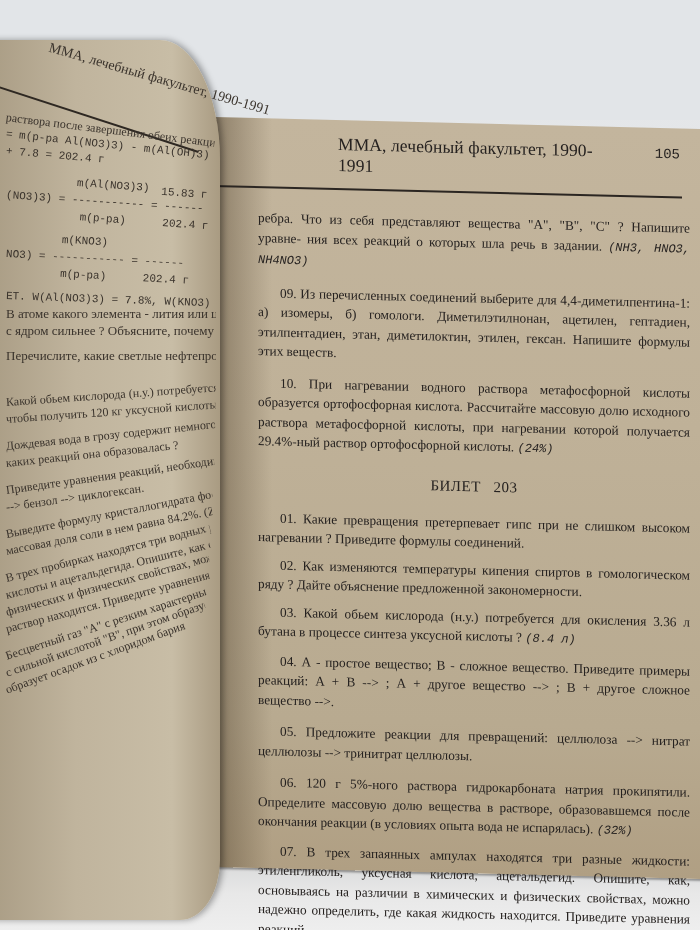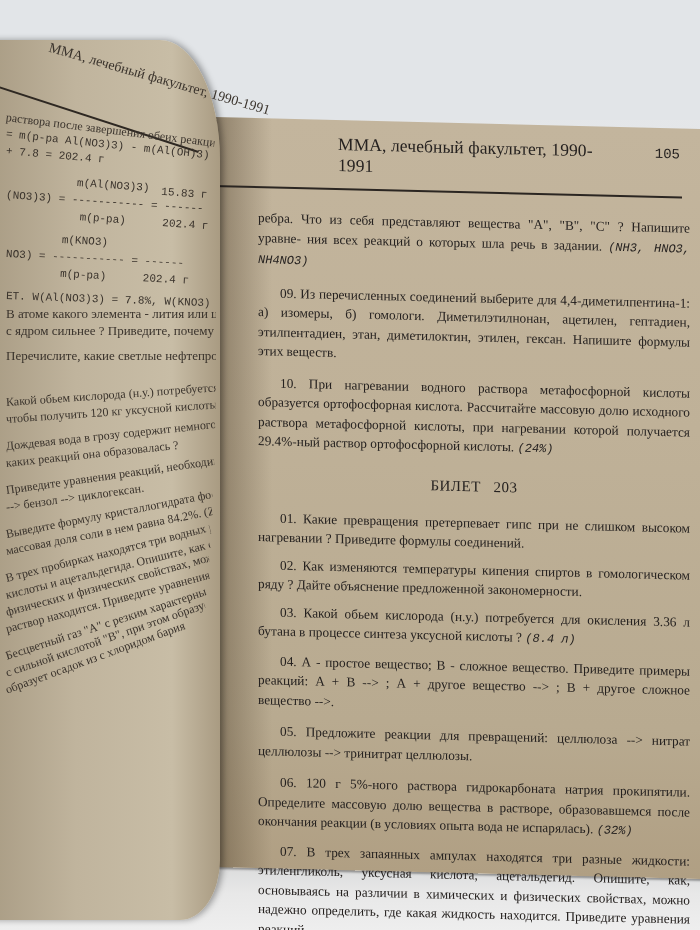--- a/index.html
+++ b/index.html
@@ -155,21 +155,21 @@
       <div style="padding-left:55px;white-space:nowrap">
         <span>m(р-ра)</span>
         <span style="margin-left:30px">202.4 г</span>
       </div>
     </div>
 
     <div class="lp-line lp-mono" style="margin-top:8px;transform:rotate(2deg)">ЕТ. W(Al(NO3)3) = 7.8%,  W(KNO3) = 10</div>
 
 
     <div class="lp-line" style="font-size:13px">В атоме какого элемента - лития или цезия - связь</div>
-    <div class="lp-line" style="font-size:13px">с ядром сильнее ? Приведите, почему</div>
+    <div class="lp-line" style="font-size:13px">с ядром сильнее ? Объясните, почему</div>
     <div style="height:8px"></div>
     <div class="lp-line" style="font-size:13px">Перечислите, какие светлые нефтепродукты можно</div>
     <div style="height:30px"></div>
     <div class="lp-line" style="transform:rotate(-4deg)">Какой обьем кислорода (н.у.) потребуется для</div>
     <div class="lp-line" style="transform:rotate(-4deg)">чтобы получить 120 кг уксусной кислоты ? (91 л)</div>
     <div style="height:10px"></div>
     <div class="lp-line" style="transform:rotate(-6deg)">Дождевая вода в грозу содержит немного азотной</div>
     <div class="lp-line" style="transform:rotate(-6deg)">каких реакций она образовалась ?</div>
     <div style="height:10px"></div>
     <div class="lp-line" style="transform:rotate(-8deg)">Приведите уравнения реакций, необходимых для</div>

